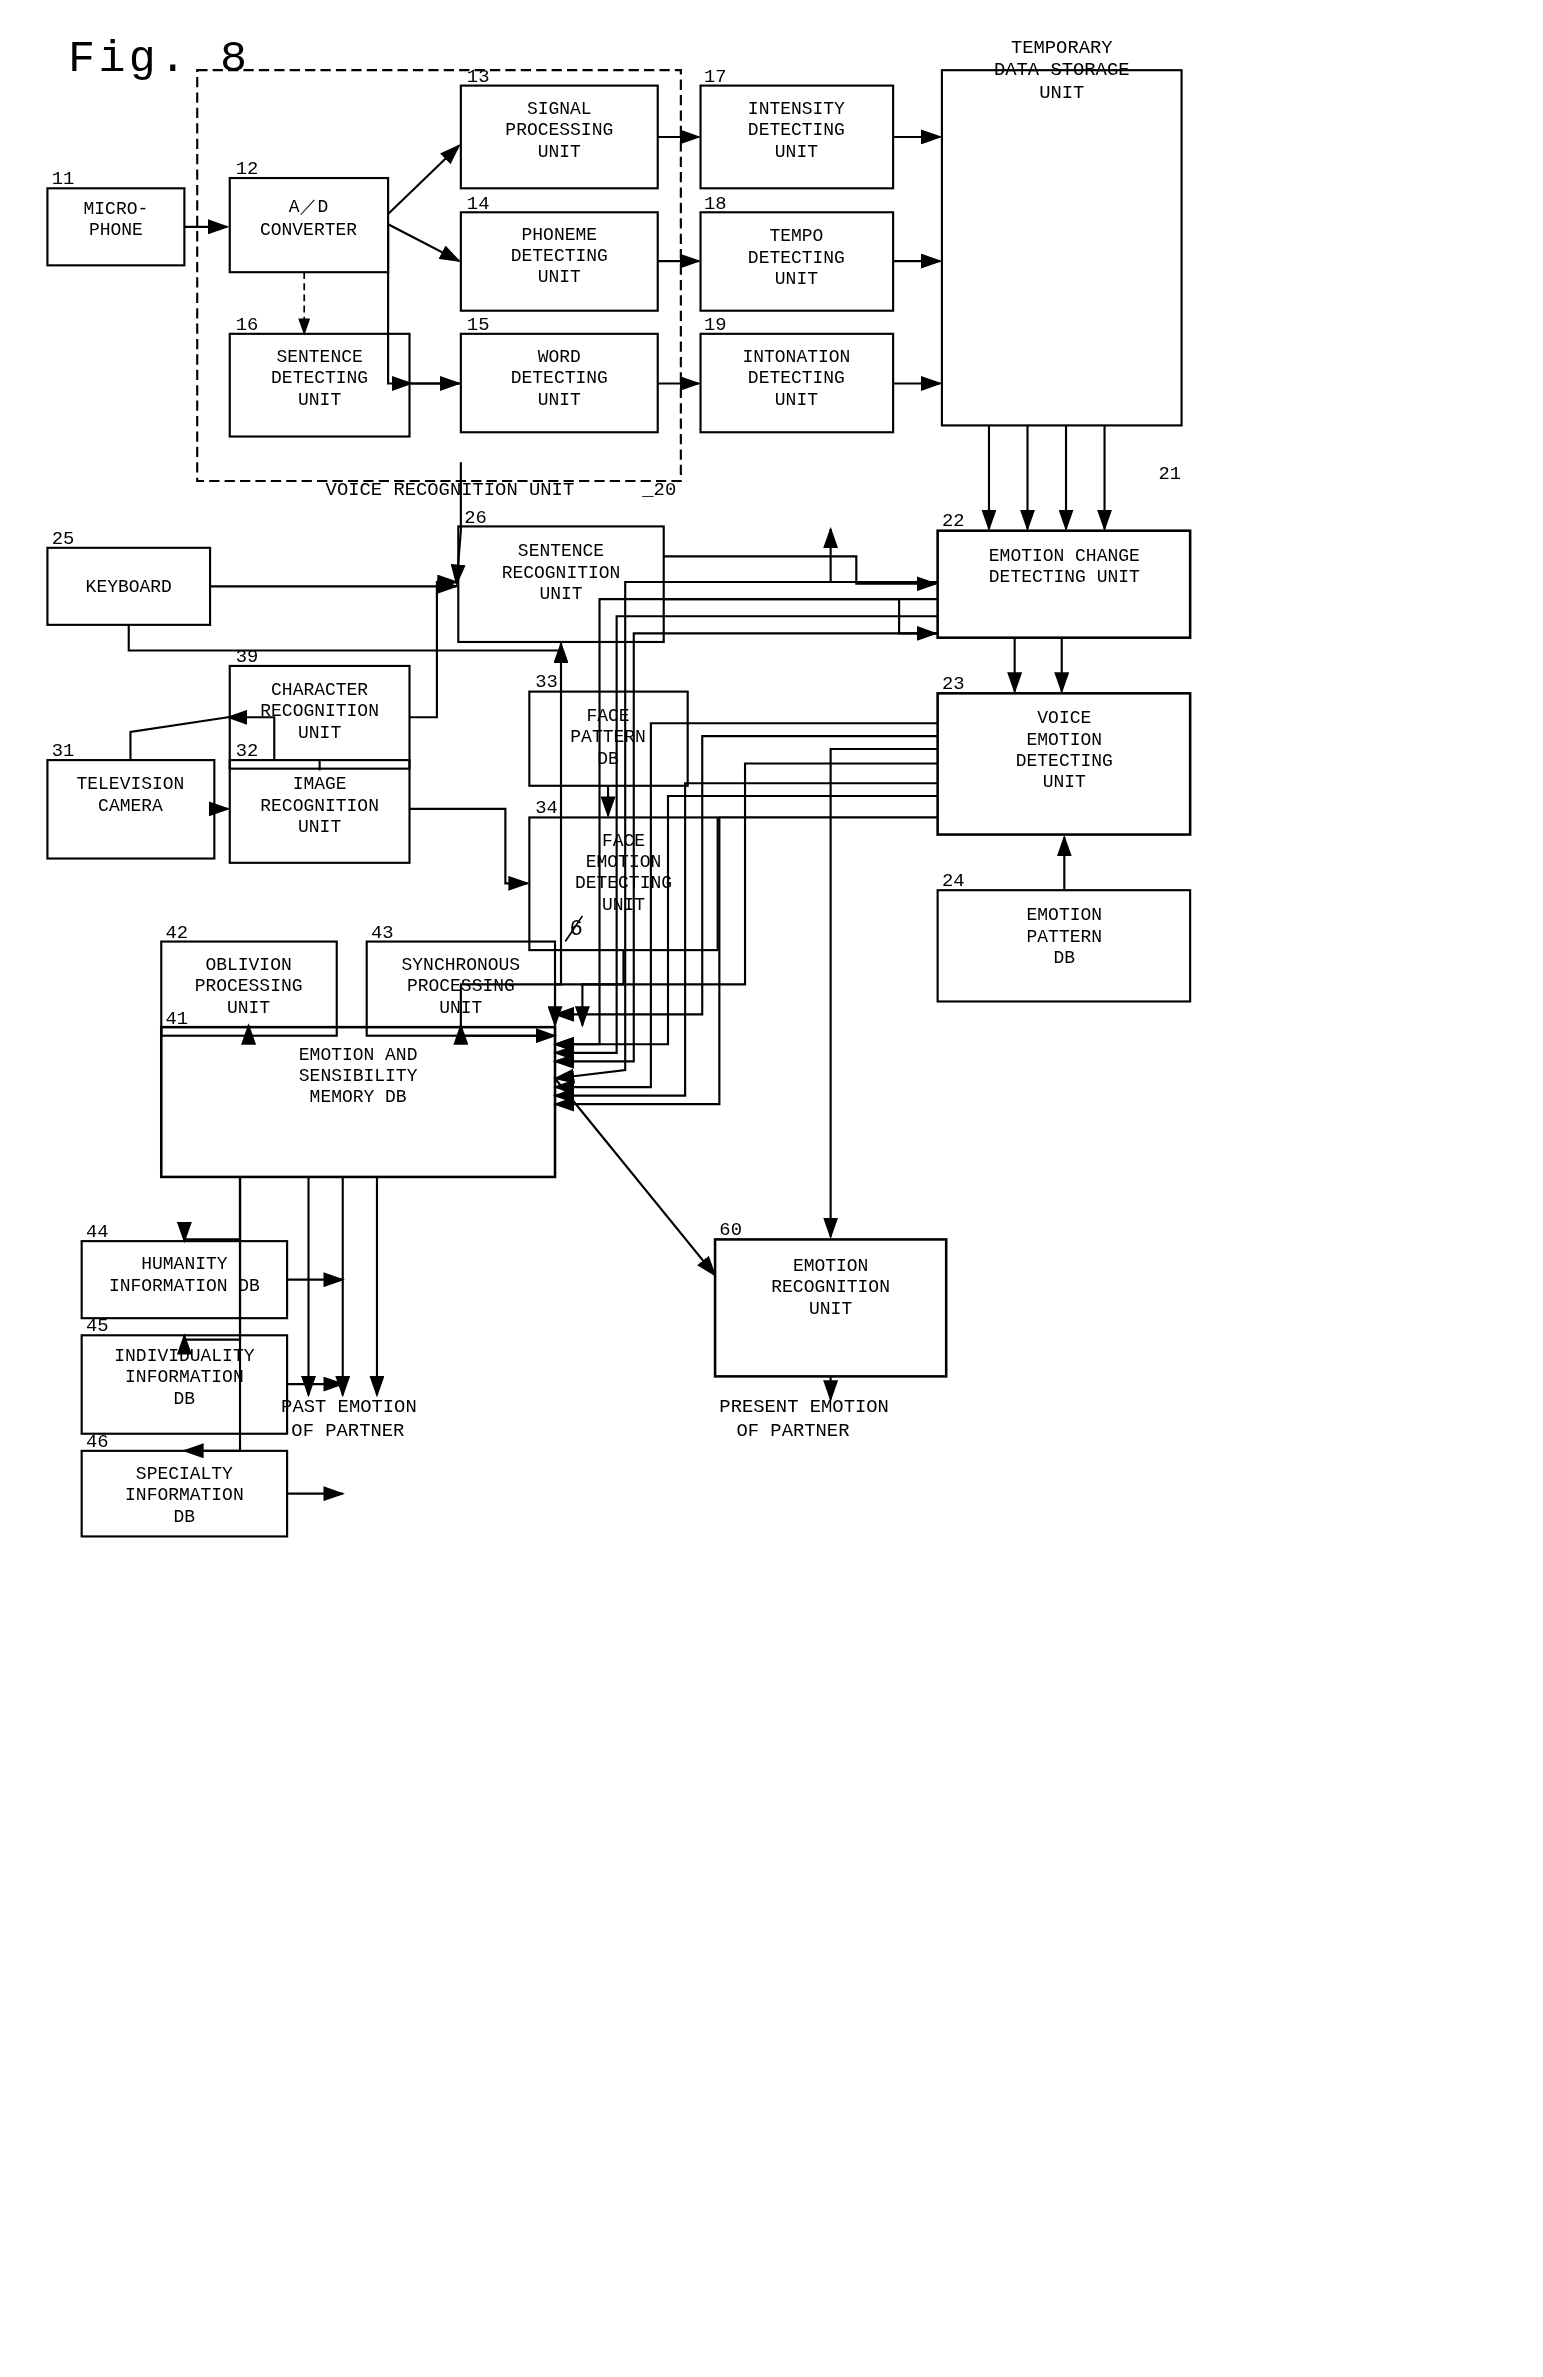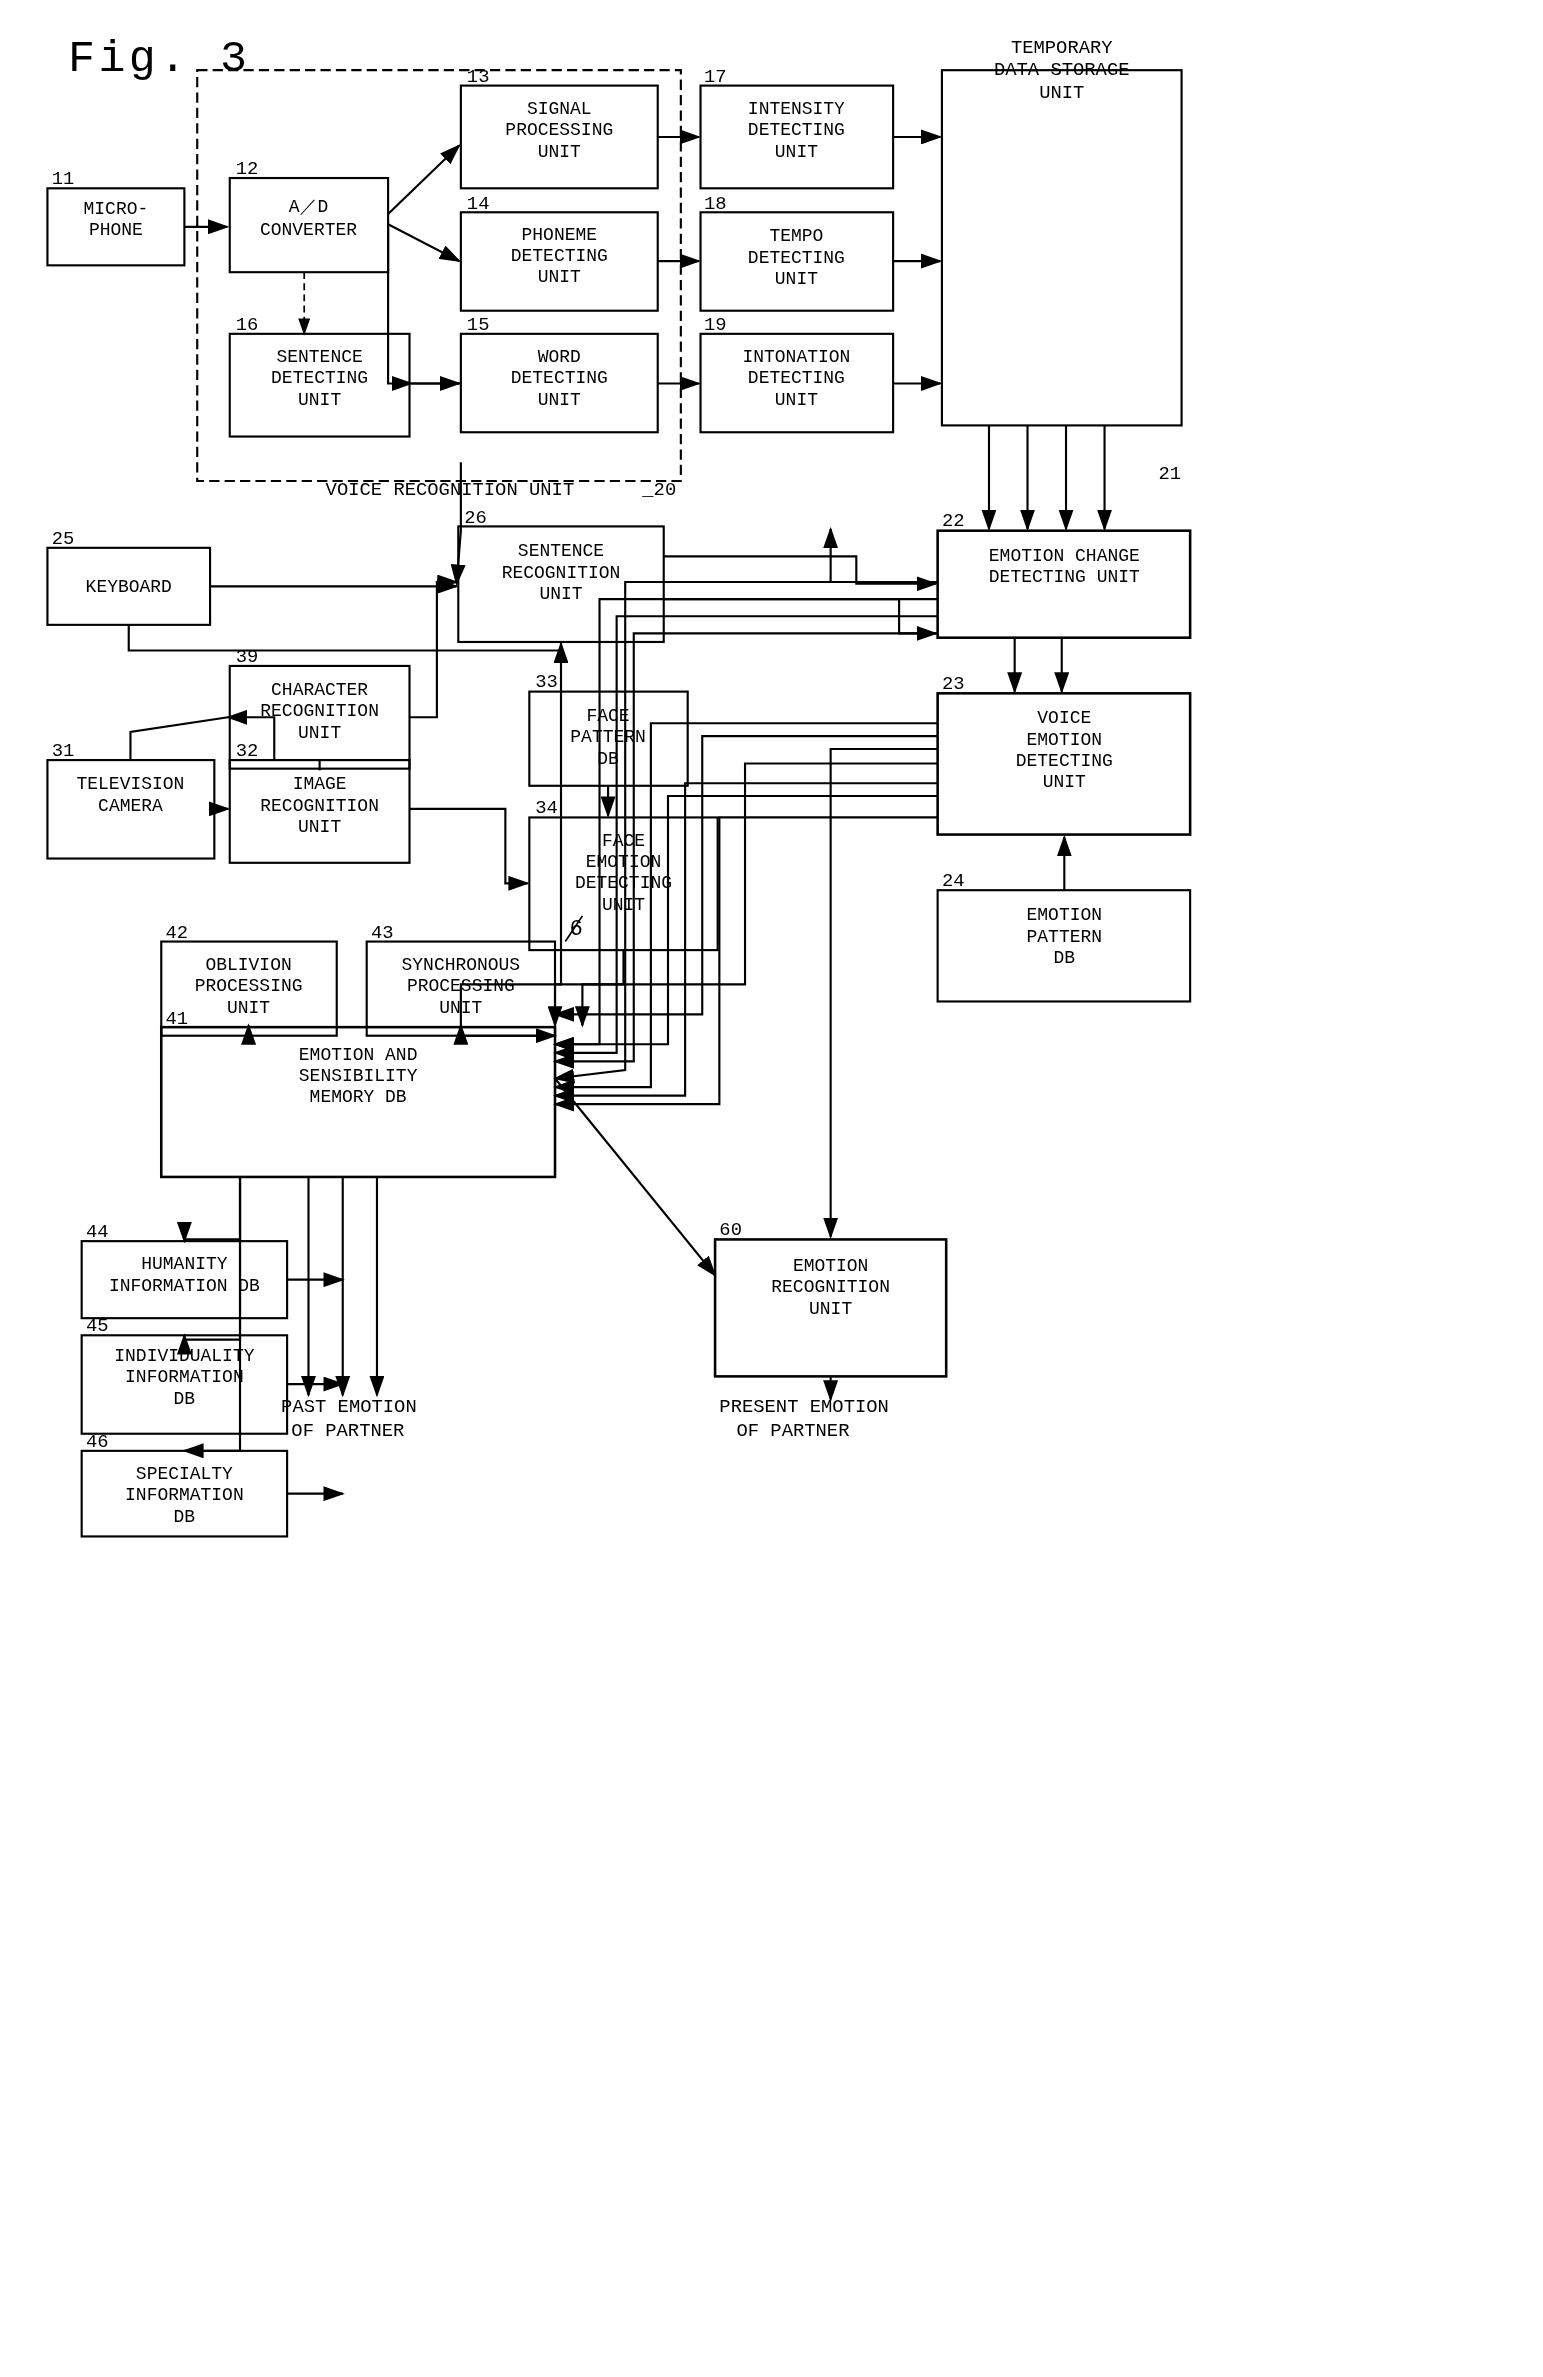--- a/index.html
+++ b/index.html
@@ -30,21 +30,21 @@
       font-size: 45px;
       font-family: 'Courier New', Courier, monospace;
       font-weight: normal;
       letter-spacing: 3.4px;
     }
   </style>
 </head>
 <body>
 
 <div class="diagram-container">
-  <div class="fig-title">Fig. 3</div>
+  <div class="fig-title">Fig. 8</div>
 
   <svg viewBox="0 0 1803 2777" xmlns="http://www.w3.org/2000/svg">
     <defs>
       <marker id="arrowhead" markerWidth="10" markerHeight="7" refX="9" refY="3.5" orient="auto">
         <polygon points="0 0, 10 3.5, 0 7" fill="#000"></polygon>
       </marker>
       <marker id="arrowhead-left" markerWidth="10" markerHeight="7" refX="1" refY="3.5" orient="auto">
         <polygon points="10 0, 0 3.5, 10 7" fill="#000"></polygon>
       </marker>
     </defs>

